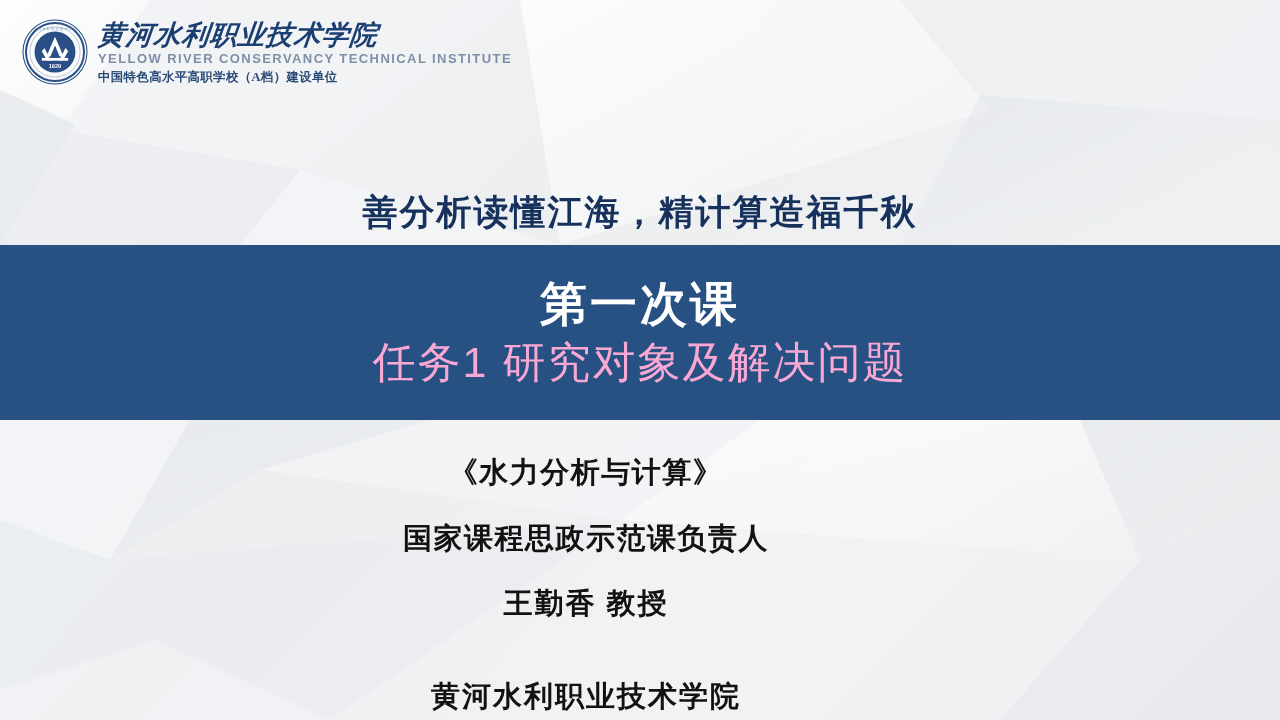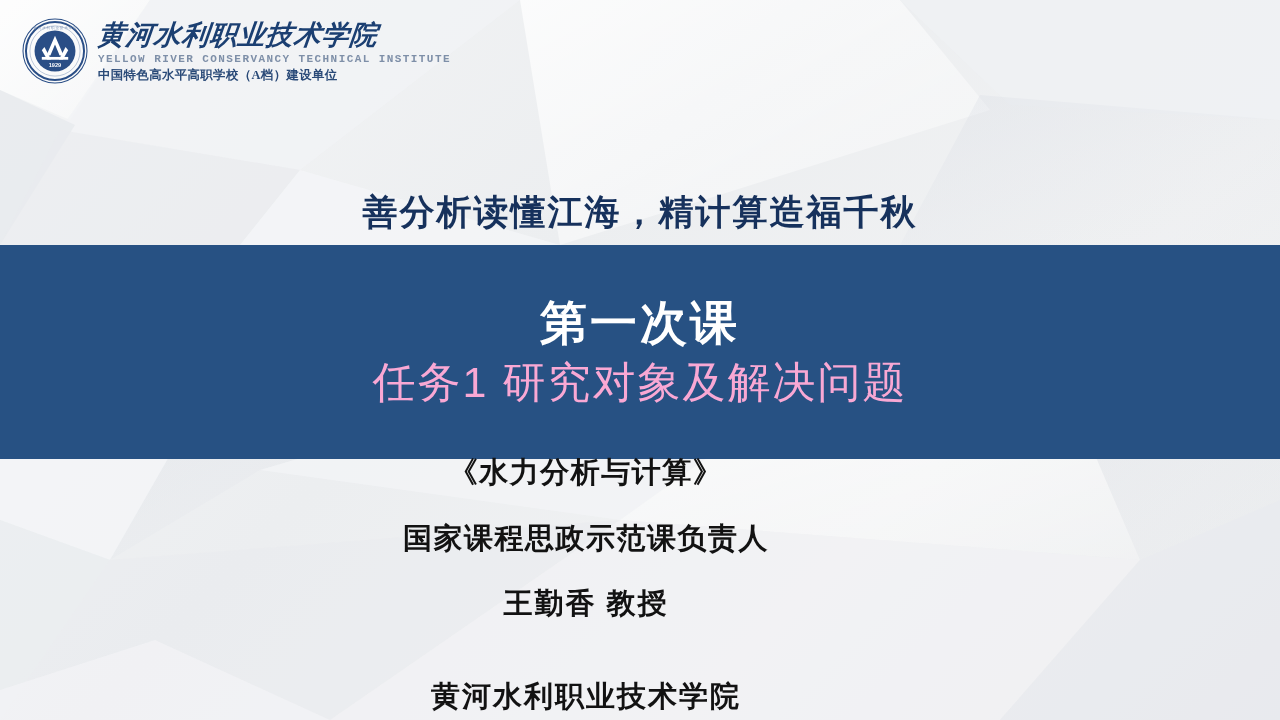--- a/index.html
+++ b/index.html
@@ -57,22 +57,22 @@
     font-size: 27px;
     font-weight: bold;
     font-style: italic;
     color: #1b3f72;
     letter-spacing: 1px;
     line-height: 1.12;
     white-space: nowrap;
     transform: skewX(-6deg);
   }
   .logo-en-name {
-    font-family: Liberation Mono, monospace;
-    font-size: 11px;
+    font-family: Liberation Sans, sans-serif;
+    font-size: 13px;
     font-weight: bold;
     color: #7e8fa8;
     letter-spacing: 1.42px;
     line-height: 1.3;
     margin-top: 1px;
     white-space: nowrap;
   }
   .logo-cn-sub {
     font-family: Liberation Serif, serif;
     font-size: 12.4px;
@@ -99,21 +99,21 @@
     z-index: 4;
     white-space: nowrap;
   }
 
   
   .banner {
     position: absolute;
     left: 0;
     top: 245px;
     width: 1280px;
-    height: 214px;
+    height: 175px;
     background: #275183;
     z-index: 3;
     display: flex;
     flex-direction: column;
     align-items: center;
     justify-content: center;
   }
   .banner-line1 {
     font-family: "Liberation Sans", "DejaVu Sans", sans-serif;
     font-size: 47px;

